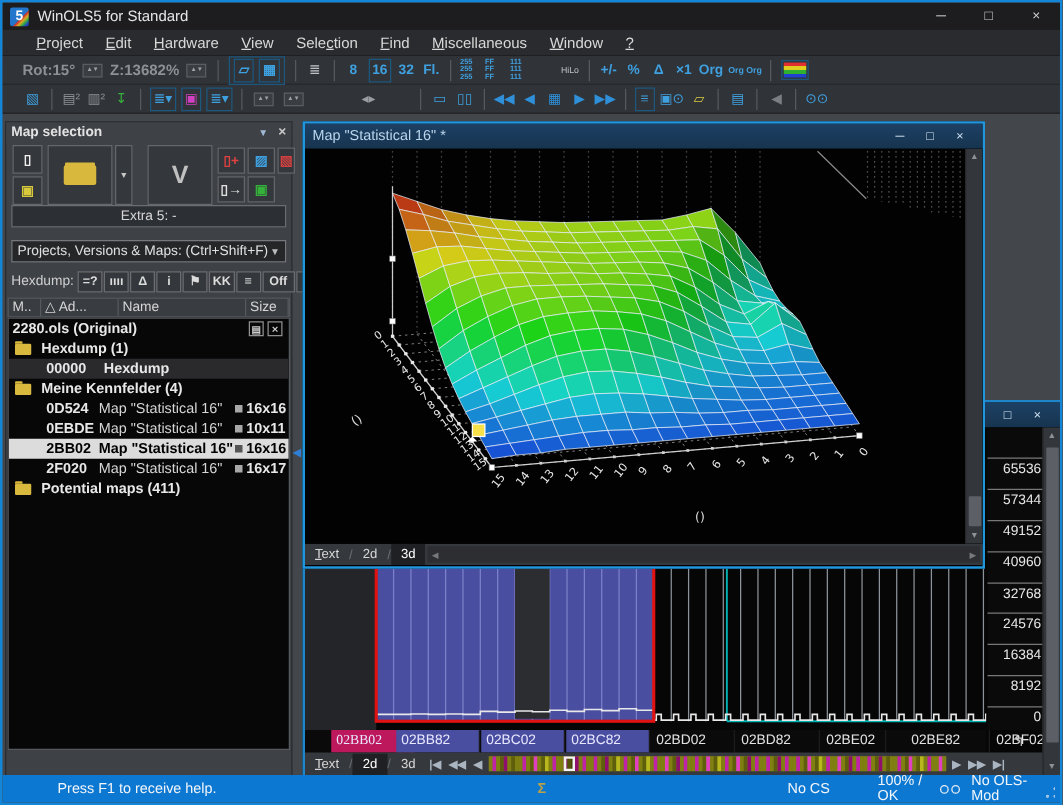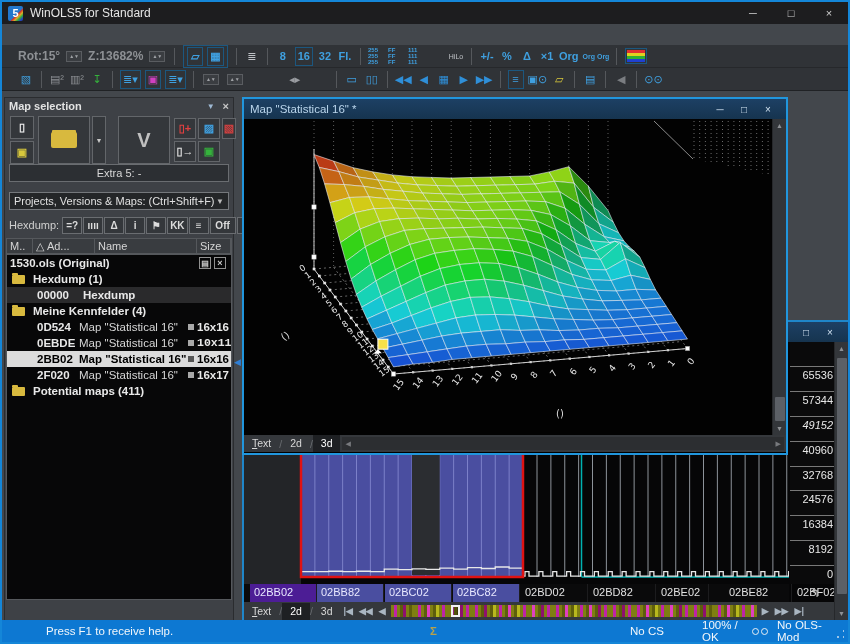--- a/index.html
+++ b/index.html
@@ -88,20 +88,31 @@
 <div id="app">
 
   <div id="titlebar">
     <div id="logo">5</div>
     <div style="flex:1">WinOLS5 for Standard</div>
     <div class="wctl">─</div>
     <div class="wctl">□</div>
     <div class="wctl">×</div>
   </div>
 
+  <div id="menubar">
+      <div class="mi"><u>P</u>roject</div>
+      <div class="mi"><u>E</u>dit</div>
+      <div class="mi"><u>H</u>ardware</div>
+      <div class="mi"><u>V</u>iew</div>
+      <div class="mi">Sele<u>c</u>tion</div>
+      <div class="mi"><u>F</u>ind</div>
+      <div class="mi"><u>M</u>iscellaneous</div>
+      <div class="mi"><u>W</u>indow</div>
+      <div class="mi"><u>?</u></div>
+    </div>
   <div id="tb1" class="tb">
       <div class="tbl">Rot:15°</div>
       <div class="spin">▲▼</div>
       <div class="tbl">Z:13682%</div>
       <div class="spin">▲▼</div>
       <div class="tbsep"></div>
       <div class="grpbox">
         <div class="tbi blue boxed">▱</div>
         <div class="tbi blue boxed">▦</div>
       </div>
@@ -225,21 +236,21 @@
       <span class="fb" style="font-size:7px;">▼</span>
     </div>
     <div id="cols">
         <div class="col" style="width: 26px;">M..</div>
         <div class="col" style="width: 62px;">△ Ad...</div>
         <div class="col" style="width: 102px;">Name</div>
         <div class="col" style="width: 34px;">Size</div>
       </div>
     <div id="tree">
         <div class="trow">
-          <div style="position: absolute; left: 3px;">1530.ols (Original)</div>
+          <div style="position: absolute; left: 3px;">2280.ols (Original)</div>
           <div style="position: absolute; right: 20px; top: 2px; width: 12px; height: 12px; border: 1px solid rgb(144, 144, 144); font-size: 8px; line-height: 11px; text-align: center; color: rgb(204, 204, 204);">▤</div>
           <div style="position: absolute; right: 5px; top: 2px; width: 12px; height: 12px; border: 1px solid rgb(144, 144, 144); font-size: 9px; line-height: 11px; text-align: center; color: rgb(204, 204, 204);">×</div>
         </div>
         <div class="trow">
           <div class="fold"></div>
           <div style="position: absolute; left: 26px;">Hexdump (1)</div>
         </div>
         <div class="trow" style="background: rgb(42, 42, 44);">
           <div style="position: absolute; left: 30px;">00000</div>
           <div style="position: absolute; left: 76px;">Hexdump</div>
@@ -251,21 +262,21 @@
         <div class="trow">
           <div style="position: absolute; left: 30px; text-align: center;">0D524</div>
           <div style="position: absolute; left: 72px; font-weight: normal; color: rgb(214, 214, 214);">Map "Statistical 16"</div>
           <div class="sqico"></div>
           <div style="position: absolute; left: 190px;">16x16</div>
         </div>
         <div class="trow">
           <div style="position: absolute; left: 30px;">0EBDE</div>
           <div style="position: absolute; left: 72px; font-weight: normal; color: rgb(214, 214, 214);">Map "Statistical 16"</div>
           <div class="sqico"></div>
-          <div style="position: absolute; left: 190px; font-family: Liberation Mono, monospace;">10x11</div>
+          <div style="position: absolute; left: 190px;">10x11</div>
         </div>
         <div class="trow" style="background: rgb(220, 220, 220); color: rgb(0, 0, 0);">
           <div style="position: absolute; left: 30px;">2BB02</div>
           <div style="position: absolute; left: 72px; font-weight: bold; color: rgb(0, 0, 0);">Map "Statistical 16"</div>
           <div class="sqico" style="background: rgb(85, 85, 85);"></div>
           <div style="position: absolute; left: 190px;">16x16</div>
         </div>
         <div class="trow">
           <div style="position: absolute; left: 30px;">2F020</div>
           <div style="position: absolute; left: 72px; font-weight: normal; color: rgb(214, 214, 214);">Map "Statistical 16"</div>
@@ -329,36 +340,36 @@
             <line x1="337.5" y1="235" x2="545" y2="235" stroke="#00b2b2" stroke-width="1.5"></line>
             <polyline points="57,229.5343017578125 57,229.5343017578125 70.875,229.5343017578125 70.875,229.5343017578125 84.75,229.5343017578125 84.75,229.23065185546875 98.625,229.23065185546875 98.625,229.5343017578125 112.5,229.5343017578125 112.5,229.23065185546875 126.375,229.23065185546875 126.375,229.5343017578125 140.25,229.5343017578125 140.25,227.1051025390625 154.125,227.1051025390625 154.125,227.71240234375 168,227.71240234375 168,226.80145263671875 181.875,226.80145263671875 181.875,227.40875244140625 195.75,227.40875244140625 195.75,226.19415283203125 209.625,226.19415283203125 209.625,227.1051025390625 223.5,227.1051025390625 223.5,225.58685302734375 237.375,225.58685302734375 237.375,226.497802734375 251.25,226.497802734375 251.25,224.97955322265625 265.125,224.97955322265625 265.125,226.19415283203125 279,226.19415283203125 279,234.08905029296875 279,234.08905029296875 281,234.08905029296875 281,229.5343017578125 285,229.5343017578125 285,234.08905029296875 292.8,234.08905029296875 292.875,234.08905029296875 294.875,234.08905029296875 294.875,229.5343017578125 298.875,229.5343017578125 298.875,234.08905029296875 306.675,234.08905029296875 306.75,234.08905029296875 308.75,234.08905029296875 308.75,229.5343017578125 312.75,229.5343017578125 312.75,234.08905029296875 320.55,234.08905029296875 320.625,234.08905029296875 322.625,234.08905029296875 322.625,229.5343017578125 326.625,229.5343017578125 326.625,234.08905029296875 334.425,234.08905029296875 334.5,234.08905029296875 336.5,234.08905029296875 336.5,229.5343017578125 340.5,229.5343017578125 340.5,234.08905029296875 348.3,234.08905029296875 348.375,234.08905029296875 350.375,234.08905029296875 350.375,229.5343017578125 354.375,229.5343017578125 354.375,234.08905029296875 362.175,234.08905029296875 362.25,234.08905029296875 364.25,234.08905029296875 364.25,229.5343017578125 368.25,229.5343017578125 368.25,234.08905029296875 376.05,234.08905029296875 376.125,234.08905029296875 378.125,234.08905029296875 378.125,229.5343017578125 382.125,229.5343017578125 382.125,234.08905029296875 389.925,234.08905029296875 390,234.08905029296875 392,234.08905029296875 392,229.5343017578125 396,229.5343017578125 396,234.08905029296875 403.8,234.08905029296875 403.875,234.08905029296875 405.875,234.08905029296875 405.875,229.5343017578125 409.875,229.5343017578125 409.875,234.08905029296875 417.675,234.08905029296875 417.75,234.08905029296875 419.75,234.08905029296875 419.75,229.5343017578125 423.75,229.5343017578125 423.75,234.08905029296875 431.55,234.08905029296875 431.625,234.08905029296875 433.625,234.08905029296875 433.625,229.5343017578125 437.625,229.5343017578125 437.625,234.08905029296875 445.425,234.08905029296875 445.5,234.08905029296875 447.5,234.08905029296875 447.5,229.5343017578125 451.5,229.5343017578125 451.5,234.08905029296875 459.3,234.08905029296875 459.375,234.08905029296875 461.375,234.08905029296875 461.375,229.5343017578125 465.375,229.5343017578125 465.375,234.08905029296875 473.175,234.08905029296875 473.25,234.08905029296875 475.25,234.08905029296875 475.25,229.5343017578125 479.25,229.5343017578125 479.25,234.08905029296875 487.05,234.08905029296875 487.125,234.08905029296875 489.125,234.08905029296875 489.125,229.5343017578125 493.125,229.5343017578125 493.125,234.08905029296875 500.925,234.08905029296875 501,234.08905029296875 503,234.08905029296875 503,229.5343017578125 507,229.5343017578125 507,234.08905029296875 514.8,234.08905029296875 514.875,234.08905029296875 516.875,234.08905029296875 516.875,229.5343017578125 520.875,229.5343017578125 520.875,234.08905029296875 528.675,234.08905029296875 528.75,234.08905029296875 530.75,234.08905029296875 530.75,229.5343017578125 534.75,229.5343017578125 534.75,234.08905029296875 542.55,234.08905029296875 542.625,234.08905029296875 544.625,234.08905029296875 544.625,229.5343017578125 548.625,229.5343017578125 548.625,234.08905029296875 556.425,234.08905029296875" fill="none" stroke="#e8e8e8" stroke-width="1.3"></polyline>
             <rect x="57" y="2" width="222" height="233" fill="none" stroke="#e01212" stroke-width="2.5"></rect>
           </svg></div>
       <div id="yaxis">
           <div class="yline" style="top: 24px;"></div>
           <div class="ylab" style="top: 27px;">65536</div>
           <div class="yline" style="top: 48.875px;"></div>
           <div class="ylab" style="top: 51.875px;">57344</div>
           <div class="yline" style="top: 73.75px;"></div>
-          <div class="ylab" style="top: 76.75px; font-style: italic;">49152</div>
+          <div class="ylab" style="top: 76.75px;">49152</div>
           <div class="yline" style="top: 98.625px;"></div>
           <div class="ylab" style="top: 101.625px;">40960</div>
           <div class="yline" style="top: 123.5px;"></div>
           <div class="ylab" style="top: 126.5px; text-align: center;">32768</div>
           <div class="yline" style="top: 148.375px;"></div>
           <div class="ylab" style="top: 151.375px;">24576</div>
           <div class="yline" style="top: 173.25px;"></div>
           <div class="ylab" style="top: 176.25px;">16384</div>
           <div class="yline" style="top: 198.125px;"></div>
           <div class="ylab" style="top: 201.125px;">8192</div>
           <div class="yline" style="top: 223px;"></div>
           <div class="ylab" style="top: 226px;">0</div>
         </div>
       <div id="addrrow">
-          <div class="acell" style="left: 6px; width: 67px; background: #4c1d95; color: rgb(232, 232, 255);">02BB02</div>
+          <div class="acell" style="left: 21px; width: 67px; background: #be185d; color: rgb(232, 232, 255); font-family: Liberation Serif, serif;">02BB02</div>
           <div class="acell" style="left: 73px; width: 67px; background: rgb(74, 78, 160); color: rgb(232, 232, 255);">02BB82</div>
           <div class="acell" style="left: 141px; width: 67px; background: rgb(74, 78, 160); color: rgb(232, 232, 255);">02BC02</div>
           <div class="acell" style="left: 209px; width: 67px; background: rgb(74, 78, 160); color: rgb(232, 232, 255);">02BC82</div>
           <div class="acell" style="left: 277px; width: 67px;">02BD02</div>
           <div class="acell" style="left: 345px; width: 67px;">02BD82</div>
           <div class="acell" style="left: 413px; width: 52px;">02BE02</div>
           <div class="acell" style="left: 481px; width: 67px;">02BE82</div>
           <div class="acell" style="left: 549px; width: 67px;">02BF02</div>
         </div>
       <div id="hexreturn">↰</div>

